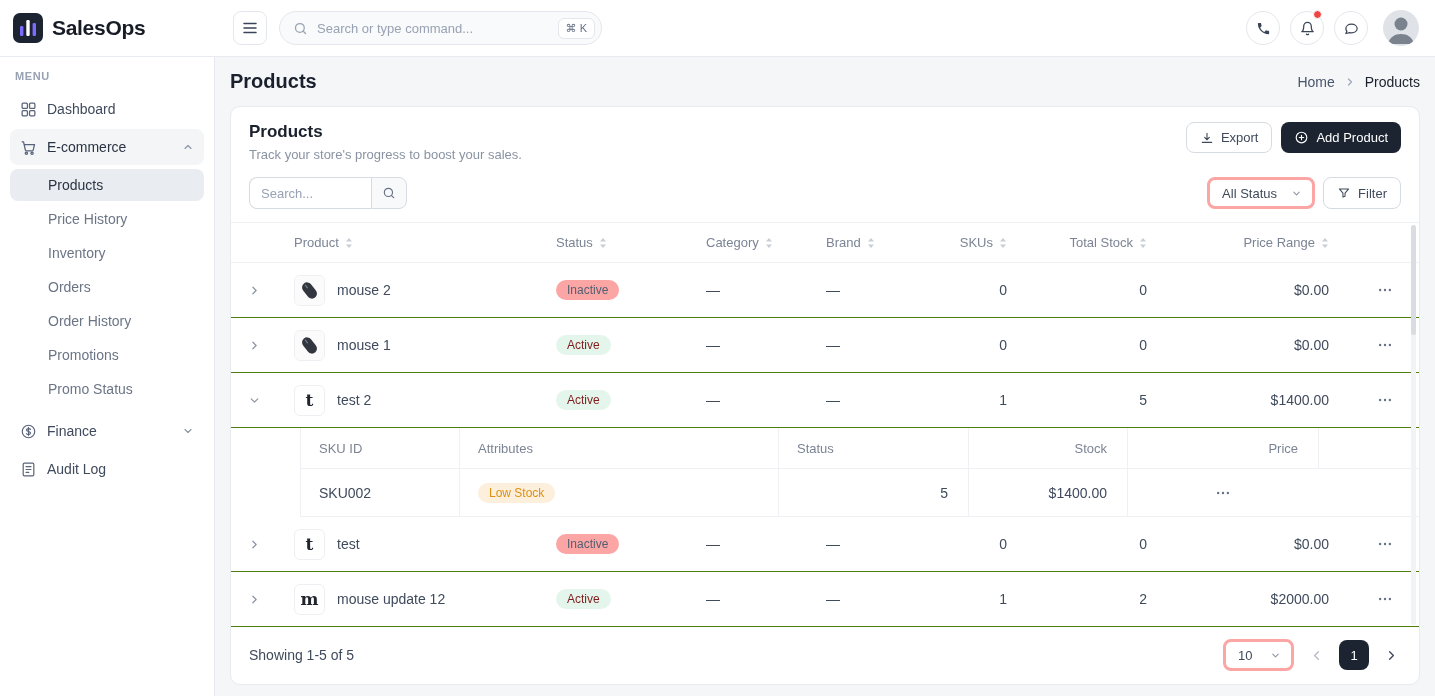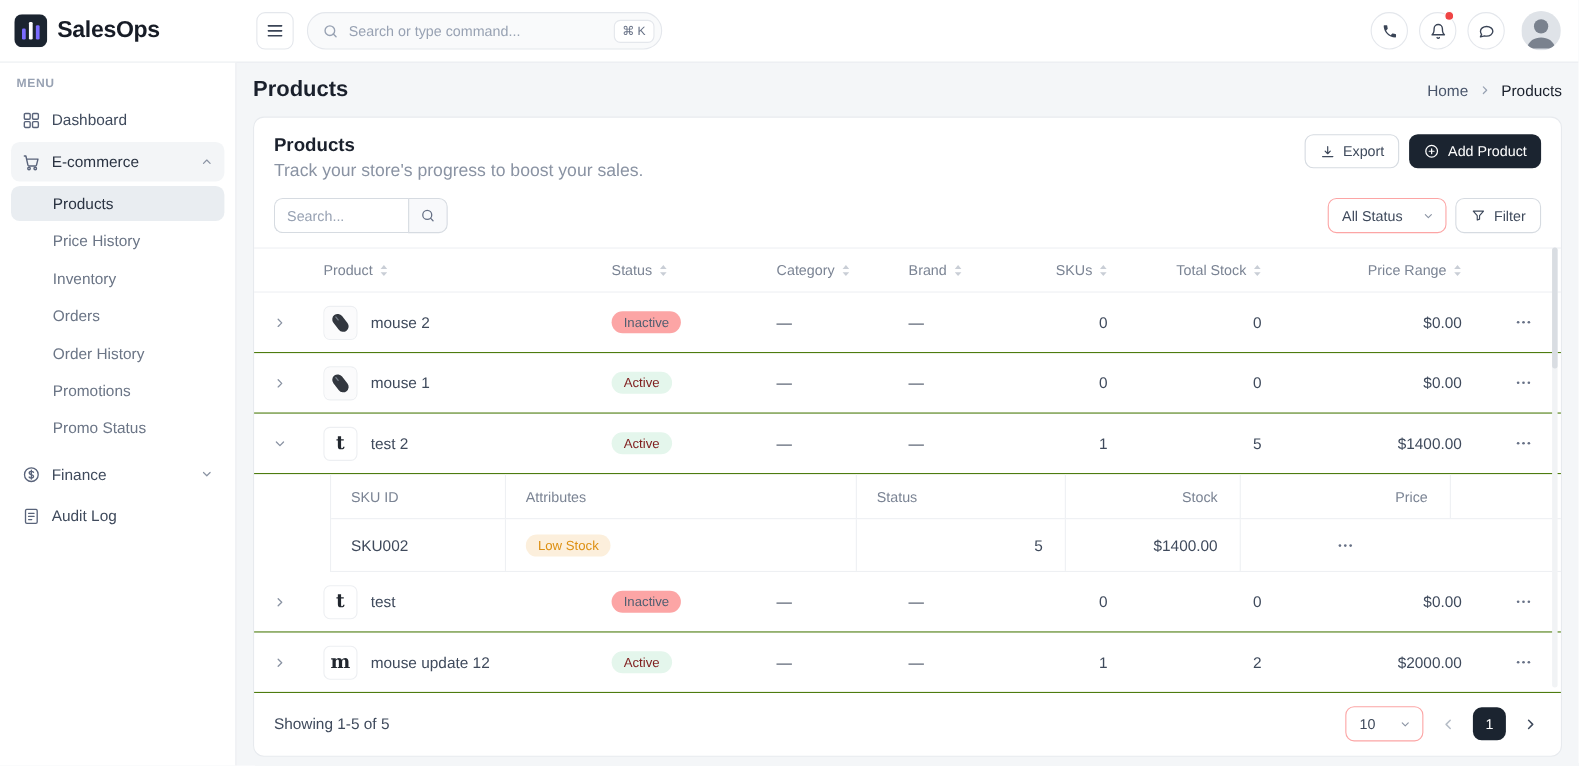--- a/index.html
+++ b/index.html
@@ -43,32 +43,32 @@
   .page-head { display:flex; align-items:center; justify-content:space-between; margin-bottom:13px; }
   .page-title { font-size:20px; font-weight:700; color:#1a202c; }
   .breadcrumb { display:flex; align-items:center; gap:9px; font-size:14px;margin-left:23px; }
   .crumb-home { color:#49556b; cursor:pointer; }
   .crumb-sep { color:#98a2b3; display:flex; }
   .crumb-cur { color:#1a202c; }
 
   .card { background:#fff; border:1px solid #e7eaee; border-radius:10px; position:relative; }
   .card-head { display:flex; align-items:flex-start; justify-content:space-between; padding:15px 18px 0; }
   .card-title { font-size:17px; font-weight:700; color:#1a202c; }
-  .card-sub { font-size:16px; color:#8a93a3; margin-top:5px; }
+  .card-sub { font-size:13px; color:#8a93a3; margin-top:5px; }
   .head-actions { display:flex; gap:9px; }
   .btn-outline { height:31px; display:inline-flex; align-items:center; gap:7px; padding:0 13px; border:1px solid #d6dbe1; border-radius:8px; background:#fff; font-size:13px; color:#3f4a5c; cursor:pointer; font-family:inherit; }
   .btn-dark { height:31px; display:inline-flex; align-items:center; gap:7px; padding:0 13px; border:none; border-radius:8px; background:#1b2430; font-size:13px; color:#fff; cursor:pointer; font-family:inherit; }
 
   .toolbar { display:flex; align-items:center; justify-content:space-between; padding:15px 18px 13px; }
   .tsearch { display:flex; }
   .tsearch input { width:122px; height:32px; border:1px solid #d6dbe1; border-right:none; border-radius:8px 0 0 8px; padding:0 11px; font-size:13px; outline:none; font-family:inherit; color:#344054; }
   .tsearch input::placeholder { color:#98a2b3; }
   .tsearch-btn { width:36px; height:32px; border:1px solid #d6dbe1; border-radius:0 8px 8px 0; background:#f8f9fb; display:flex; align-items:center; justify-content:center; color:#667085; cursor:pointer; }
   .toolbar-right { display:flex; gap:8px; }
-  .select { height:32px; display:inline-flex; align-items:center; justify-content:space-between; gap:10px; padding:0 10px 0 12px; border:1px solid #fca5a5; border-radius:8px; background:#fff; font-size:13px; color:#3f4a5c; cursor:pointer; }
+  .select { height:32px; display:inline-flex; align-items:center; justify-content:space-between; gap:10px; padding:0 10px 0 12px; border:3px solid #fca5a5; border-radius:8px; background:#fff; font-size:13px; color:#3f4a5c; cursor:pointer; }
   .select .chev { color:#8a93a3; display:flex; }
   .w-status { width:108px; }
   .w-size { width:71px; }
 
   
   .thead, .trow { display:grid; grid-template-columns:46px 262px 150px 120px 120px 100px 140px 182px 1fr; align-items:center; }
   .thead { height:41px; border-top:1px solid #eef0f3; border-bottom:1px solid #eef0f3; }
   .th { font-size:13px; color:#7b8494; font-weight:500; display:flex; align-items:center; gap:6px; padding-left:17px; cursor:pointer; }
   .th.num { justify-content:flex-end; padding-right:22px; padding-left:0; }
   .trow { height:55px; border-bottom:1px solid #4d7c0f; }

